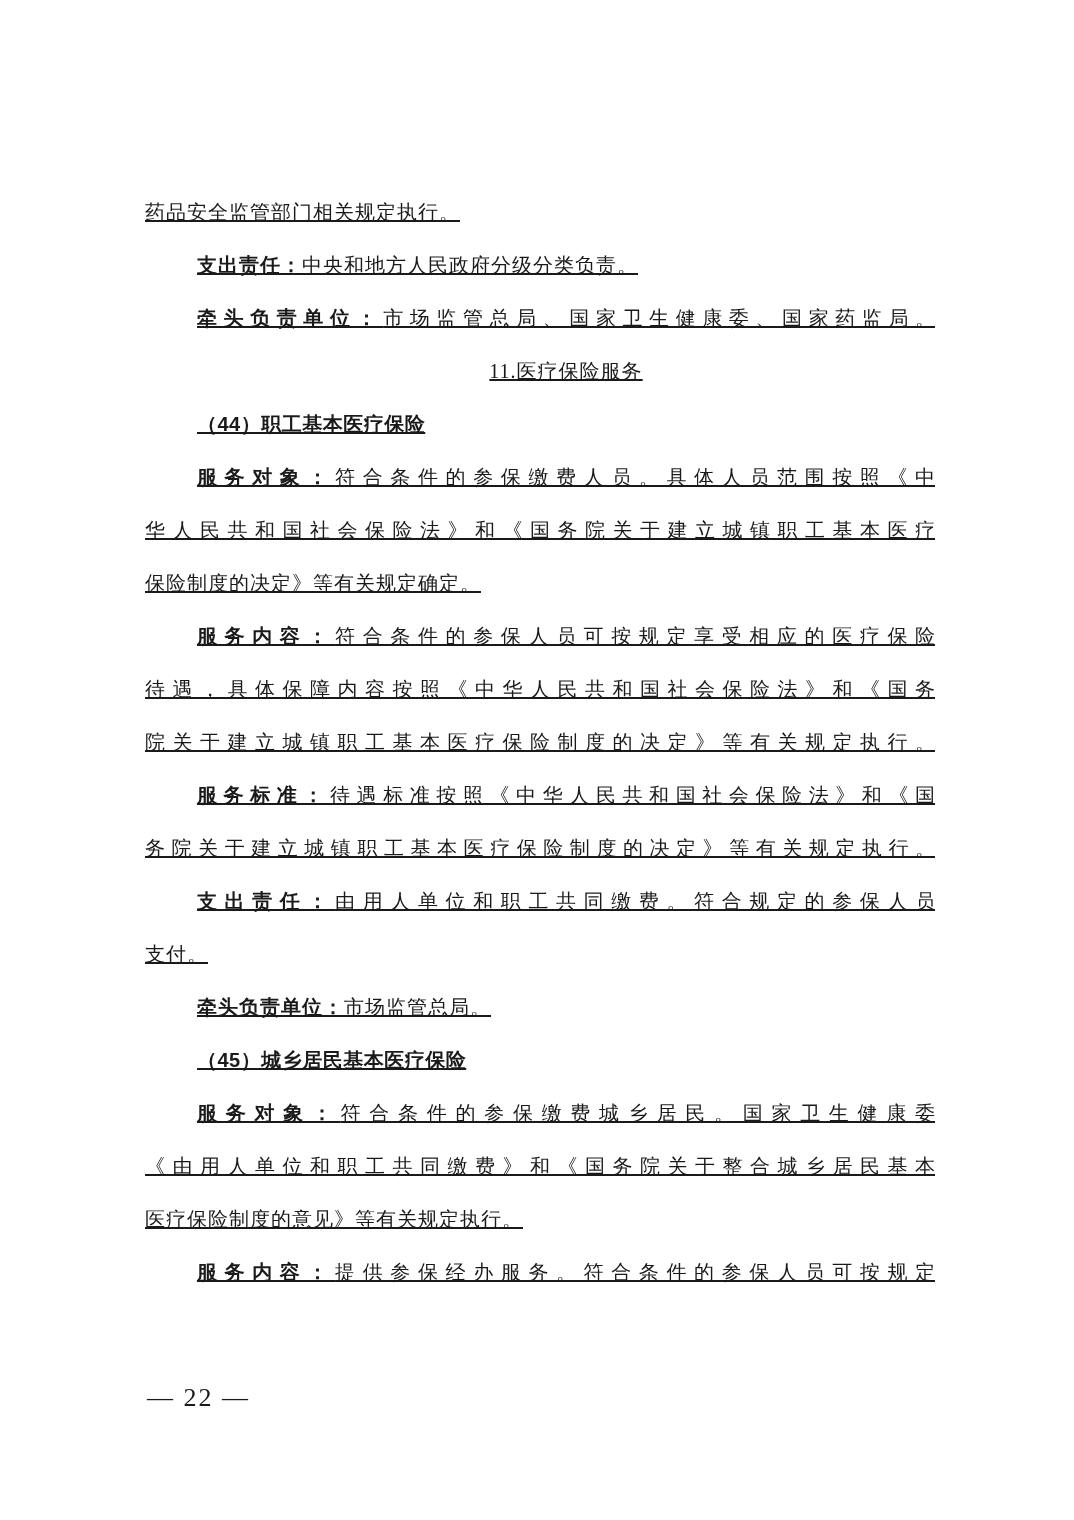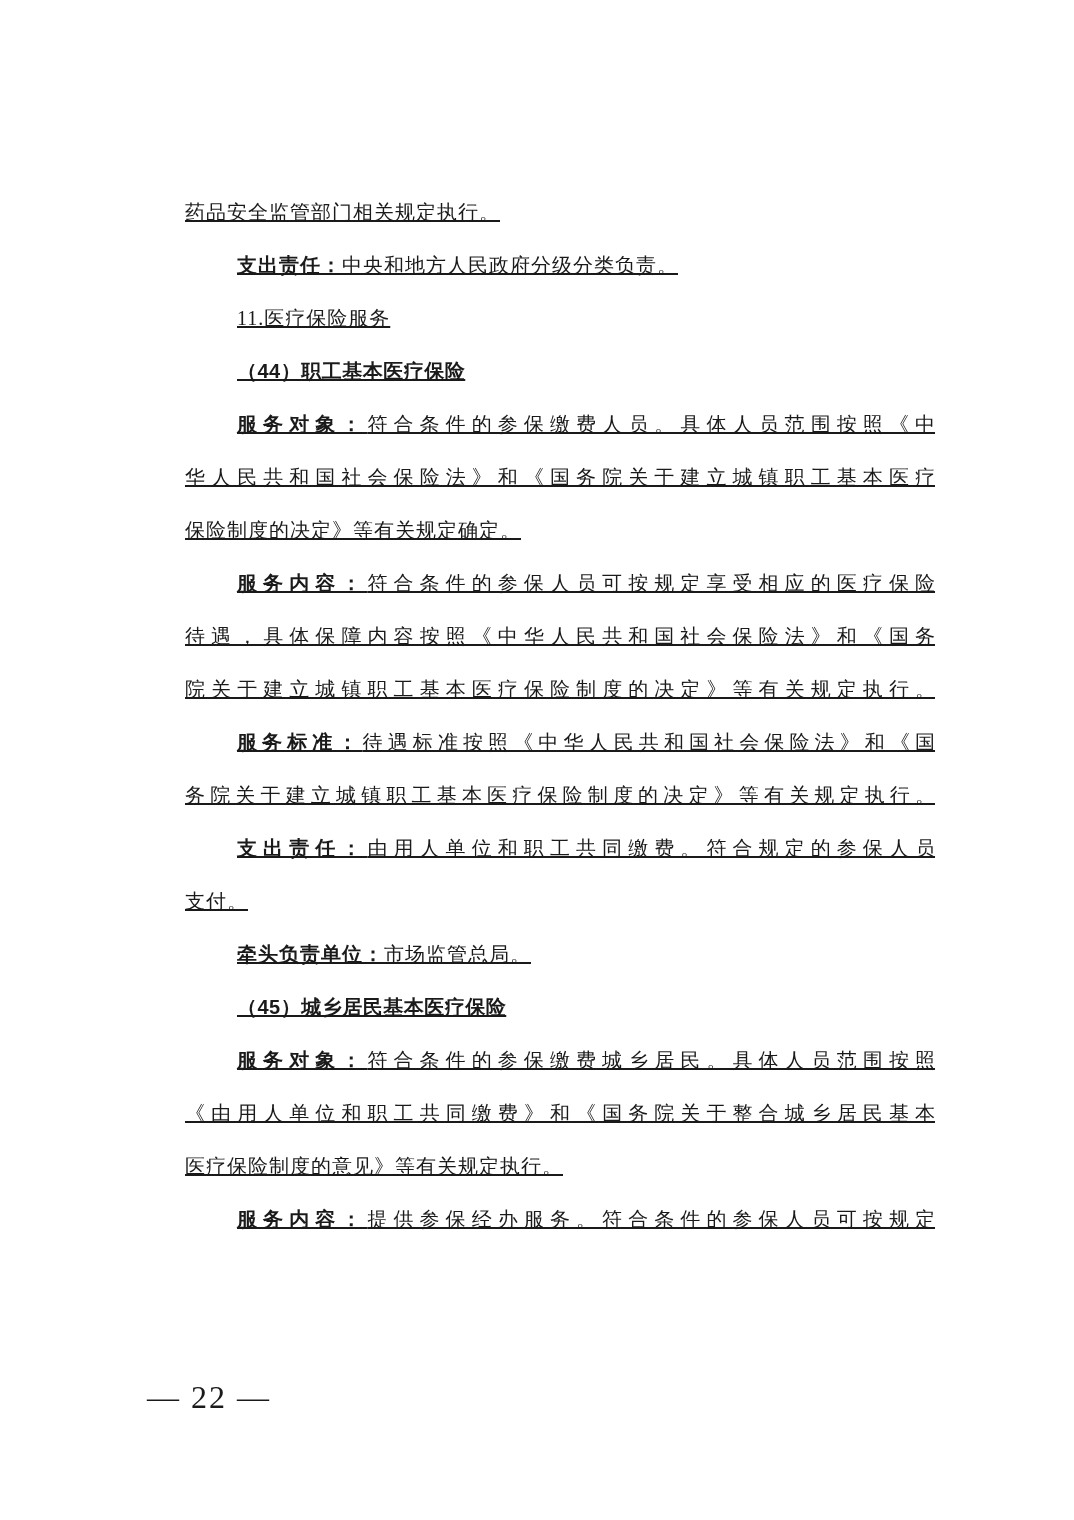--- a/index.html
+++ b/index.html
@@ -28,48 +28,51 @@
   }
   .line.stretch {
     letter-spacing: 0;
     white-space: normal;
     text-align: justify;
     text-align-last: justify;
     -moz-text-align-last: justify;
     text-justify: inter-character;
   }
   .line.indent { text-indent: 52px; }
-  .line .label { font-weight: bold; margin-left: 40px; }
+  .line .label { font-weight: bold; }
   .line.heading {
     font-family: "Liberation Sans", "DejaVu Sans", sans-serif;
     font-weight: bold;
     letter-spacing: 0.5px;
   }
-  .line.section { font-weight: normal; }
+  .line.section { font-weight: normal; text-align: center; }
   .footer {
     position: absolute;
     left: 147px;
     top: 1371px;
     height: 53px;
     line-height: 53px;
-    font-size: 32px;
+    font-size: 26px;
     letter-spacing: 2px;
     color: #1a1a1a;
   }
 </style>
 </head>
 <body>
 
 <div class="page">
   <div class="content">
       <div class="line body">
     <span class="label"></span><span class="text">药品安全监管部门相关规定执行。</span>
   </div>
       <div class="line body indent">
     <span class="label">支出责任：</span><span class="text">中央和地方人民政府分级分类负责。</span>
+  </div>
+      <div class="line body indent stretch">
+    <span class="label">牵头负责单位：</span><span class="text">市场监管总局、国家卫生健康委、国家药监局。</span>
   </div>
       <div class="line section indent">
     <span class="label"></span><span class="text">11.医疗保险服务</span>
   </div>
       <div class="line heading indent">
     <span class="label"></span><span class="text">（44）职工基本医疗保险</span>
   </div>
       <div class="line body indent stretch">
     <span class="label">服务对象：</span><span class="text">符合条件的参保缴费人员。具体人员范围按照《中</span>
   </div>
@@ -100,21 +103,21 @@
       <div class="line body">
     <span class="label"></span><span class="text">支付。</span>
   </div>
       <div class="line body indent">
     <span class="label">牵头负责单位：</span><span class="text">市场监管总局。</span>
   </div>
       <div class="line heading indent">
     <span class="label"></span><span class="text">（45）城乡居民基本医疗保险</span>
   </div>
       <div class="line body indent stretch">
-    <span class="label">服务对象：</span><span class="text">符合条件的参保缴费城乡居民。具体人员范围按照</span>
+    <span class="label">服务对象：</span><span class="text">符合条件的参保缴费城乡居民。国家卫生健康委</span>
   </div>
       <div class="line body stretch">
     <span class="label"></span><span class="text">《由用人单位和职工共同缴费》和《国务院关于整合城乡居民基本</span>
   </div>
       <div class="line body">
     <span class="label"></span><span class="text">医疗保险制度的意见》等有关规定执行。</span>
   </div>
       <div class="line body indent stretch">
     <span class="label">服务内容：</span><span class="text">提供参保经办服务。符合条件的参保人员可按规定</span>
   </div>

